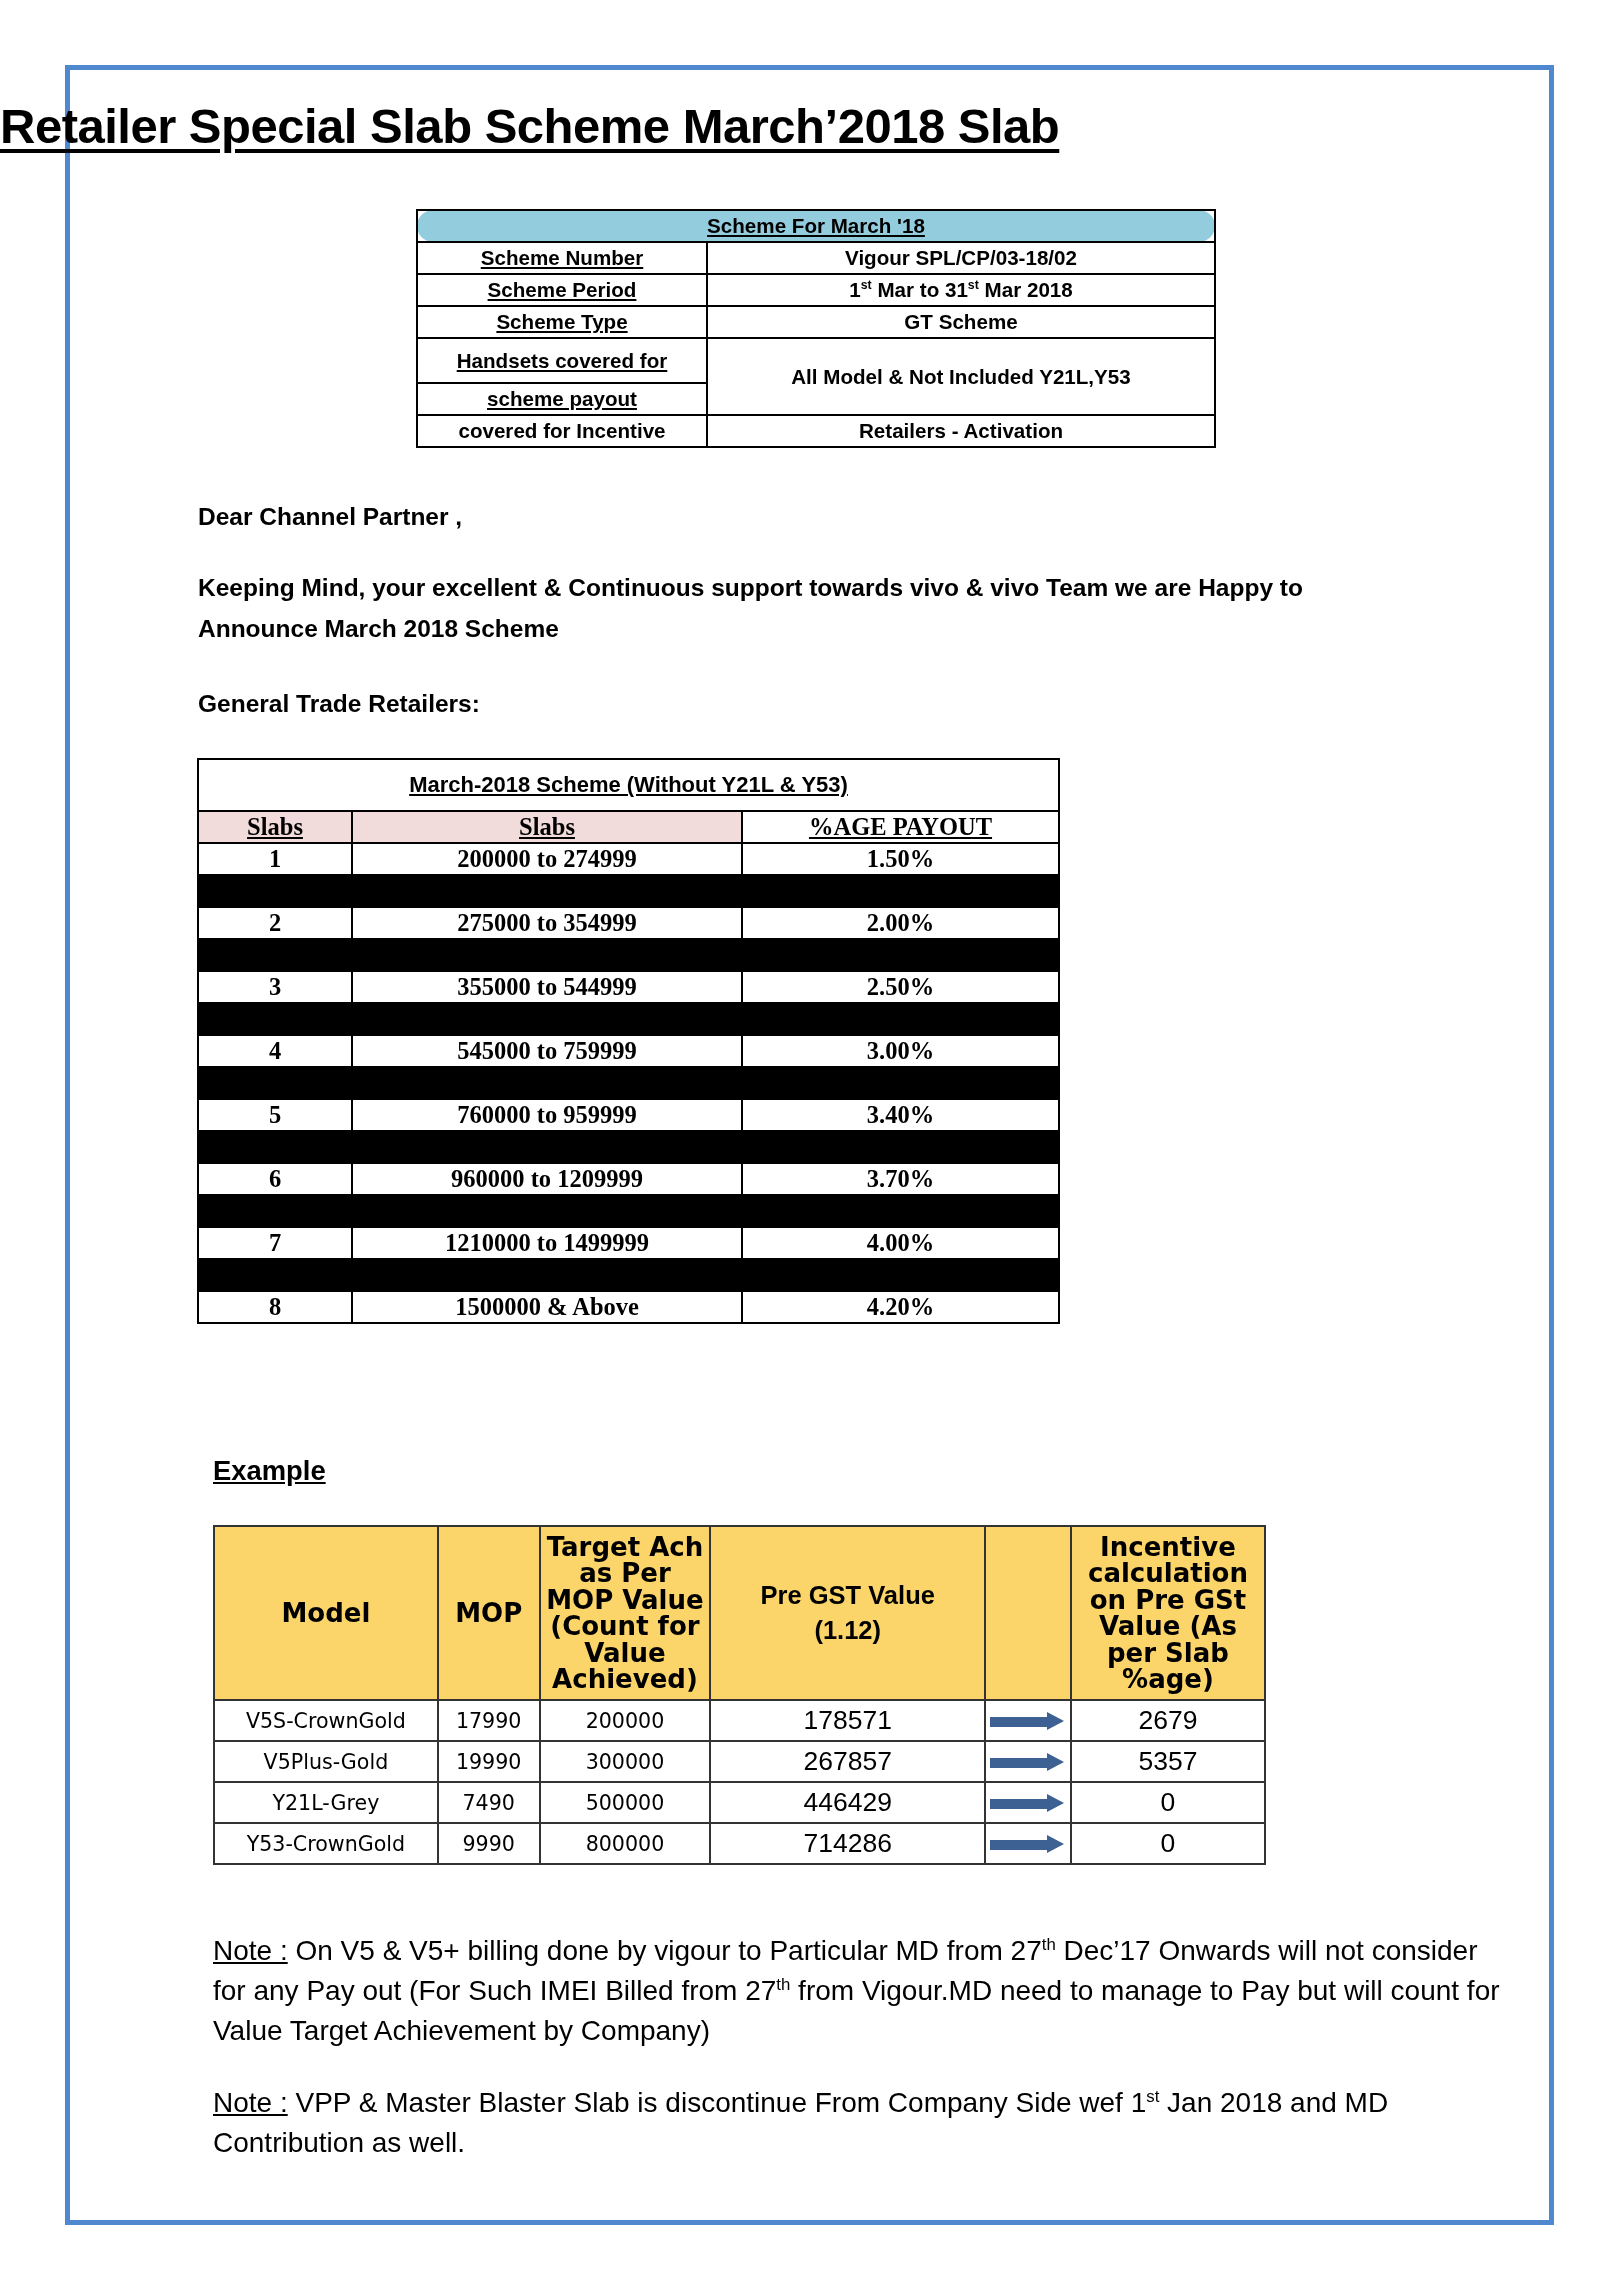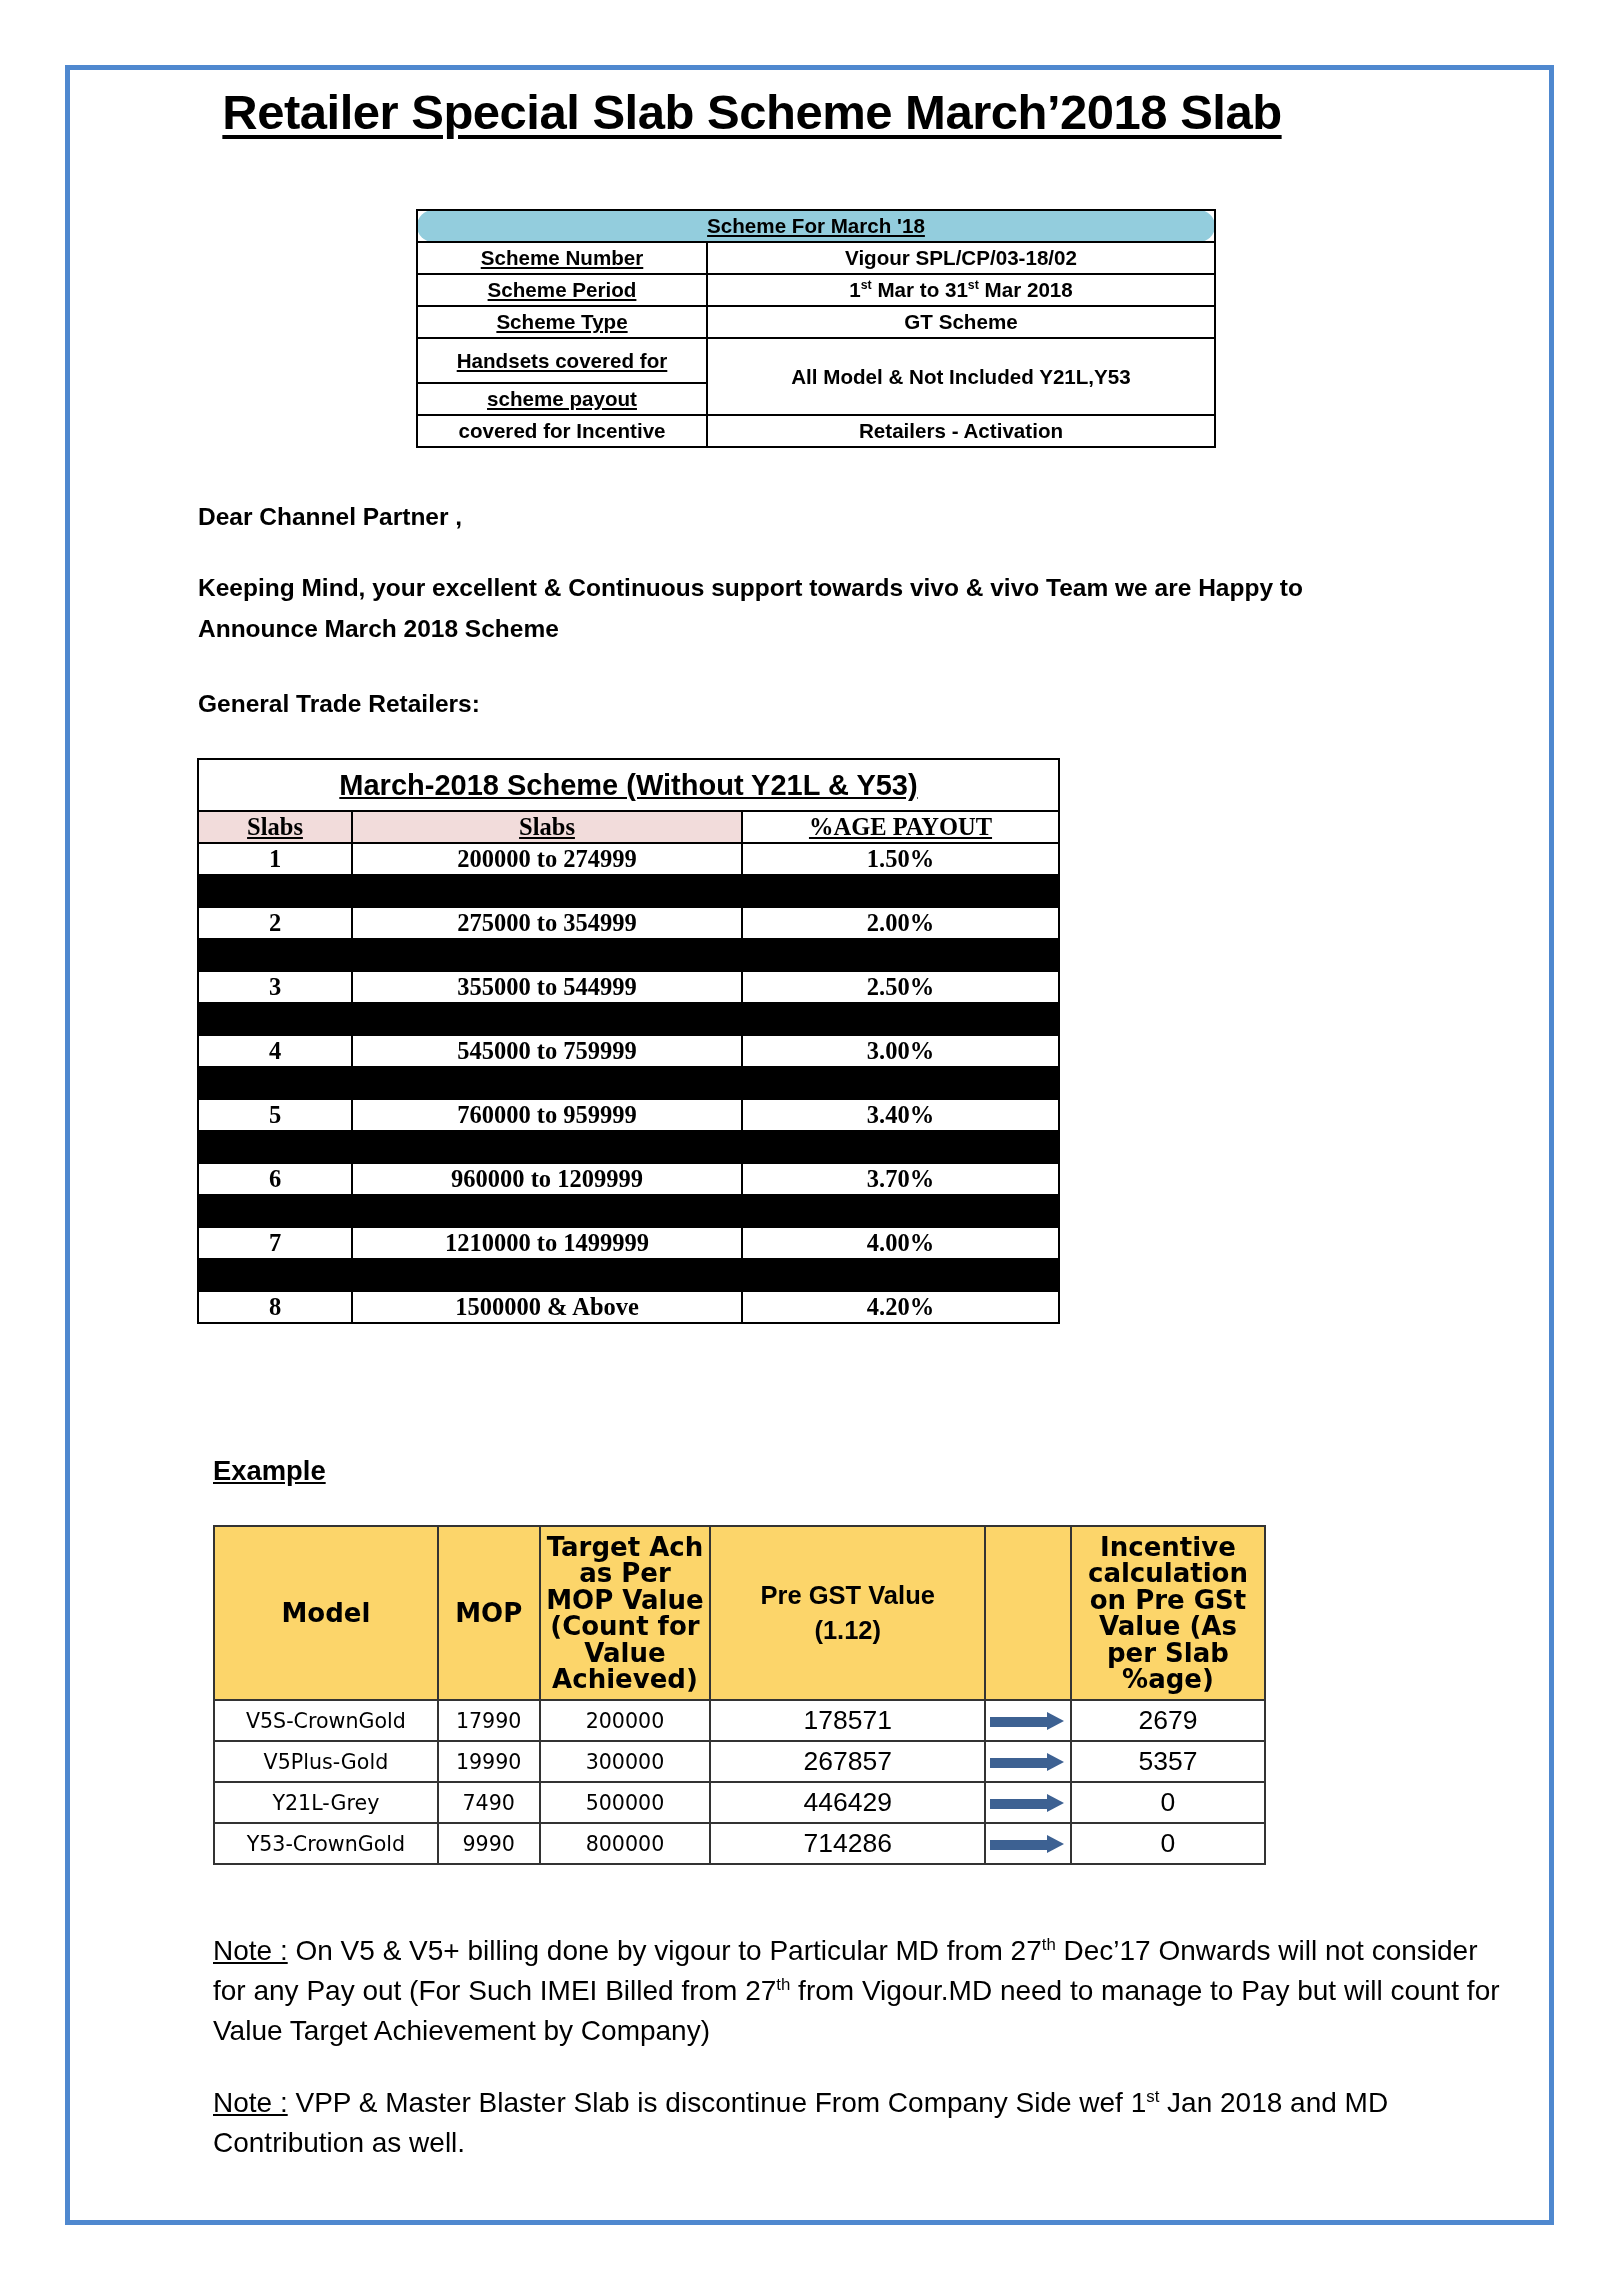--- a/index.html
+++ b/index.html
@@ -3,42 +3,42 @@
 <meta charset="utf-8">
 <style>
   html, body { margin: 0; padding: 0; background: #ffffff; }
   body { width: 1621px; height: 2293px; position: relative; overflow: hidden;
          font-family: "Liberation Sans", sans-serif; color: #000; }
   .frame { position: absolute; left: 65px; top: 65px; width: 1479px; height: 2150px;
            border: 5.9px solid #4f88cf; }
   .abs { position: absolute; }
 
   
-  .title { left: 0; width: 1504px; top: 84px; text-align: center;
+  .title { left: 0; width: 1504px; top: 98px; text-align: left;
            font-family: "Liberation Sans", sans-serif; font-weight: bold; font-size: 49px;
            letter-spacing: -0.5px; }
   .title span { text-decoration: underline; text-decoration-thickness: 3.9px; text-underline-offset: 5.9px; }
 
   
   table { border-collapse: collapse; }
   .info { left: 416px; top: 209px; width: 800px; font-size: 20.6px; font-weight: bold; }
   .info td { border: 2.5px solid #000; text-align: center; padding: 0; height: 30px; }
   .info .head { background: #93cddd; border-radius: 16px; }
   .info .u { text-decoration: underline; }
   .info td.lbl { width: 288px; }
   sup { font-size: 0.6em; line-height: 0; vertical-align: super; margin-top: 18px; }
 
   
   .para { left: 198px; font-size: 24.5px; font-weight: bold; line-height: 41px; width: 1235px; }
 
   
   .slab { left: 197px; top: 758px; width: 863px; font-family: "Liberation Serif", serif;
           font-weight: bold; font-size: 24.5px; }
   .slab td { border: 2.5px solid #000; text-align: center; padding: 0; height: 30px; }
-  .slab .caption { font-family: "Liberation Sans", sans-serif; font-size: 29px; height: 50px; margin-left: 16px; }
+  .slab .caption { font-family: "Liberation Sans", sans-serif; font-size: 22px; height: 50px; margin-left: 16px; }
   .slab .caption span { text-decoration: underline; }
   .slab .hdr td { height: 30px; }
   .slab .pink { background: #f2dcdb; }
   .slab .hdr span { text-decoration: underline; }
   .slab tr.blk td { background: #000; height: 30px; border-color: #000; }
   .slab td.c1 { width: 152px; } .slab td.c2 { width: 388px; }
 
   
   .ex-label { left: 213px; top: 1455px; font-size: 27.4px; font-weight: bold; text-decoration: underline; }
   .ex { left: 213px; top: 1525px; width: 1053px; font-family: "DejaVu Sans", sans-serif; }

